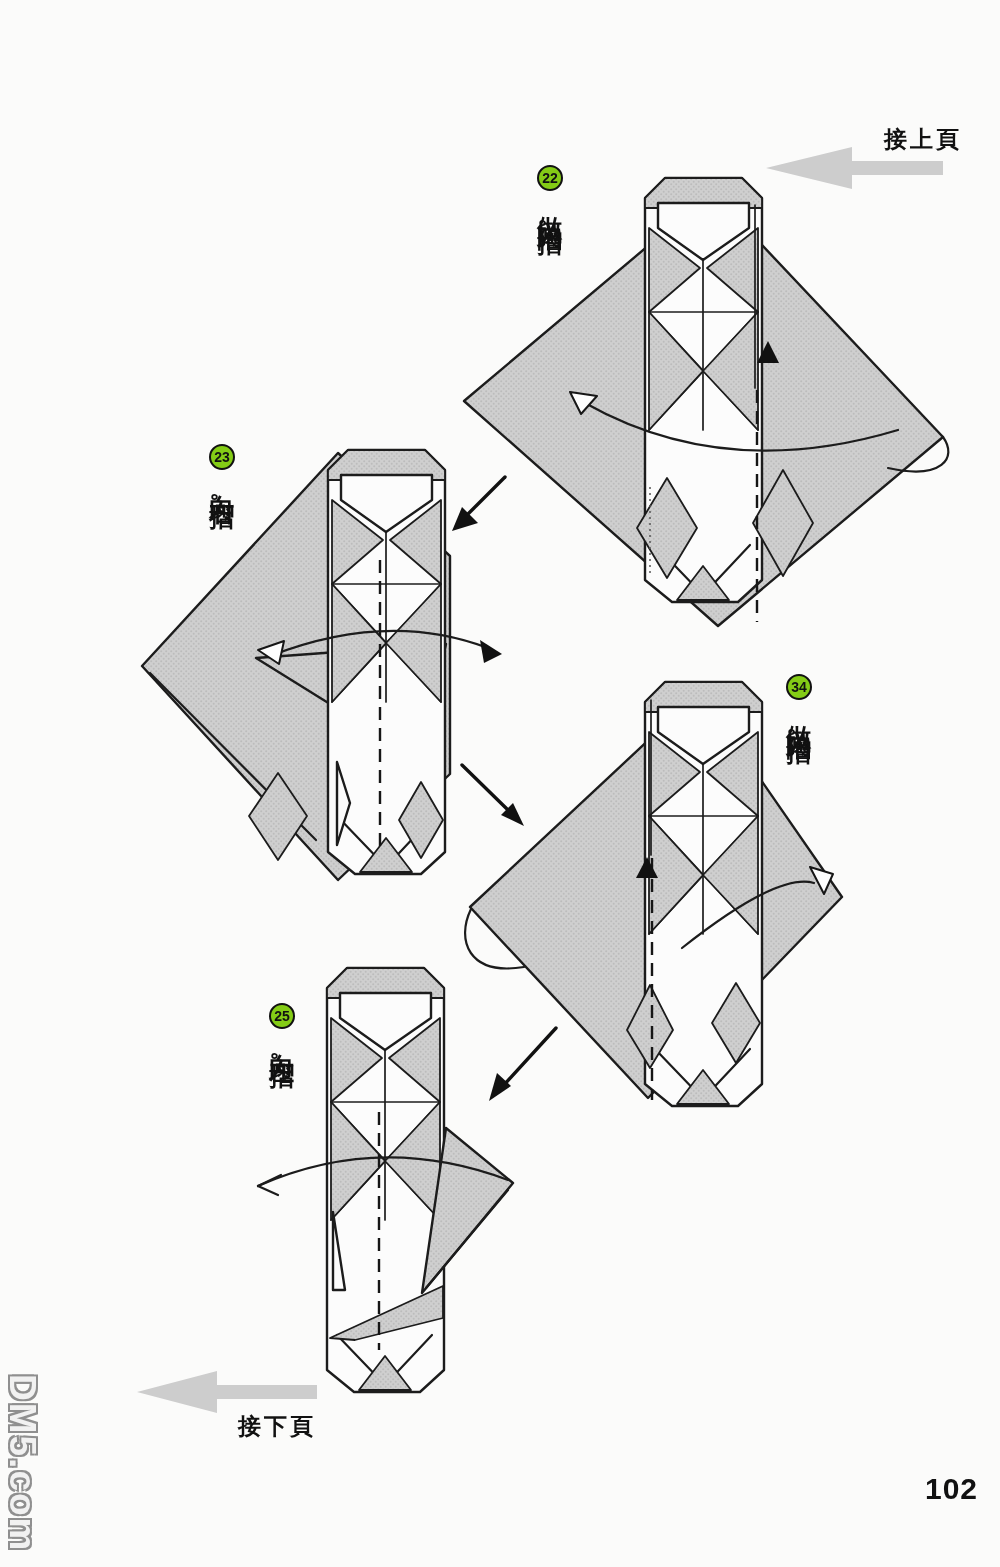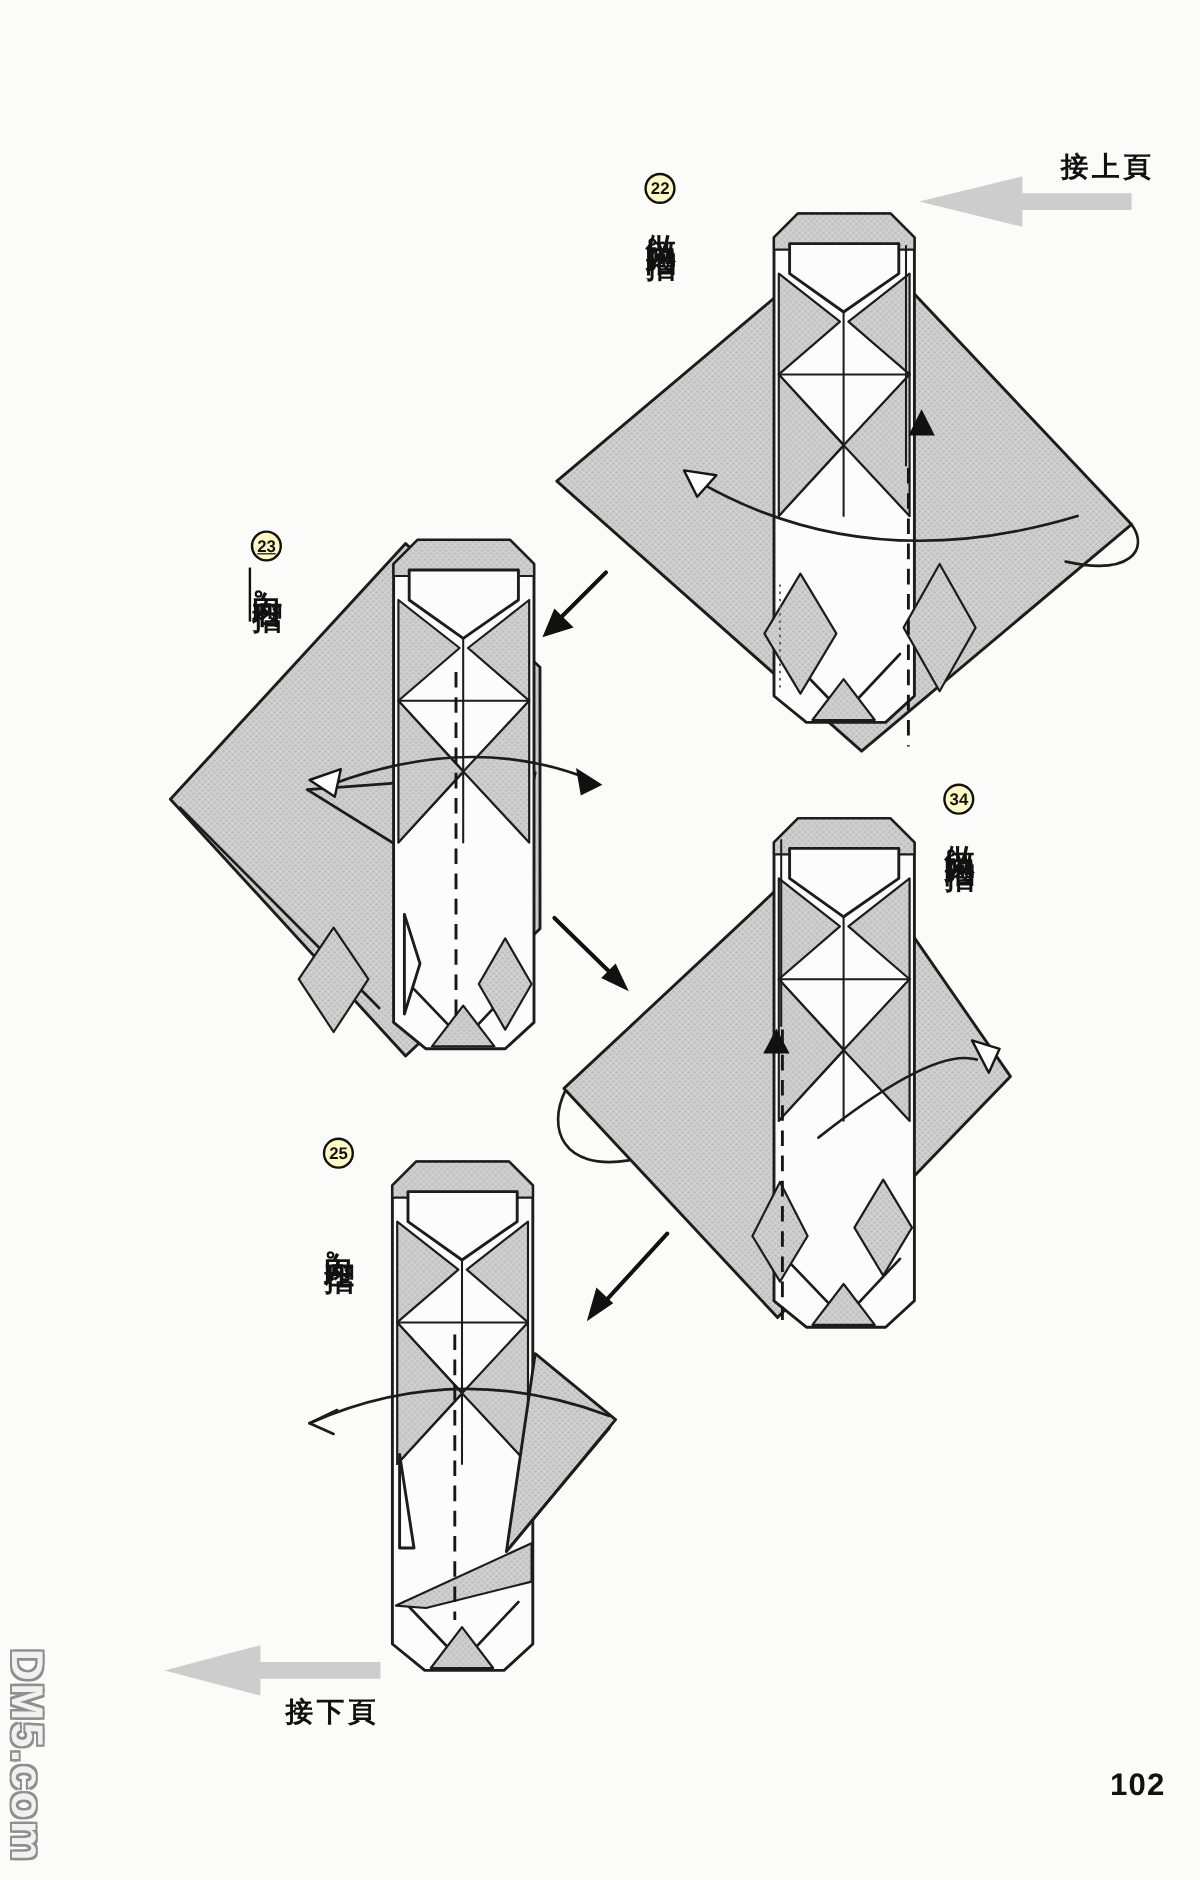--- a/index.html
+++ b/index.html
@@ -19,28 +19,28 @@
   .dots{fill:none;stroke:#555;stroke-width:1.5;stroke-dasharray:2 4;}
   .blk{fill:#111;stroke:none;}
   .openhead{fill:#fdfdfd;stroke:#161616;stroke-width:2;stroke-linejoin:round;}
   .arrowline{fill:none;stroke:#111;stroke-width:3.4;stroke-linecap:round;}
   .navarrow{fill:#cdcdcd;stroke:none;}
   
   .step-label{position:absolute;display:flex;flex-direction:column;align-items:center;}
   .step-num{
     width:26px;height:26px;border:2.5px solid #111;border-radius:50%;
     display:flex;align-items:center;justify-content:center;
-    font-size:14px;font-weight:bold;background:#fef9c3;box-sizing:border-box;
+    font-size:14px;font-weight:bold;background:#84cc16;box-sizing:border-box;margin-top:21px;
   }
   .step-text{
     writing-mode:vertical-rl;text-orientation:upright;
     font-size:25px;font-weight:bold;letter-spacing:5px;line-height:1.05;margin-top:5px;
   }
   .nav-label{position:absolute;font-size:23px;font-weight:bold;letter-spacing:3px;}
-  .page-num{position:absolute;left:925px;top:1472px;font-size:26px;font-weight:800;letter-spacing:1px;}
+  .page-num{position:absolute;left:925px;top:1472px;font-size:30px;font-weight:800;letter-spacing:1px;}
   .watermark{
     position:absolute;left:4px;top:1374px;
     writing-mode:vertical-rl;text-orientation:sideways;
     font-size:37px;font-weight:900;line-height:1;letter-spacing:2px;
     color:#f1f1f1;
     text-shadow:-2px -2px 0 #8f8f8f,2px -2px 0 #8f8f8f,-2px 2px 0 #8f8f8f,2px 2px 0 #8f8f8f;
   }
 </style>
 </head>
 <body>
@@ -185,29 +185,29 @@
       <path class="ln" d="M508,1180 Q380,1132 258,1186"></path>
       <line class="ln" x1="258" y1="1186" x2="281" y2="1175"></line>
       <line class="ln" x1="258" y1="1186" x2="278" y2="1195"></line>
     </g>
   </svg>
 
   <div class="step-label" style="left:537px;top:144px;">
     <div class="step-num">22</div>
     <div class="step-text">做內陷摺。</div>
   </div>
-  <div class="step-label" style="left:209px;top:442px;text-decoration:underline;">
+  <div class="step-label" style="left:209px;top:423px;">
     <div class="step-num">23</div>
     <div class="step-text">向右摺。</div>
   </div>
   <div class="step-label" style="left:786px;top:653px;">
     <div class="step-num">34</div>
     <div class="step-text">做內陷摺。</div>
   </div>
-  <div class="step-label" style="left:269px;top:948px;gap:45px;">
+  <div class="step-label" style="left:269px;top:982px;">
     <div class="step-num">25</div>
     <div class="step-text">向左摺。</div>
   </div>
 
   <div class="nav-label" style="left:884px;top:124px;font-family:Liberation Serif, serif;">接上頁</div>
   <div class="nav-label" style="left:238px;top:1411px;">接下頁</div>
 
   <div class="page-num">102</div>
 
   <div class="watermark">DM5.com</div>

